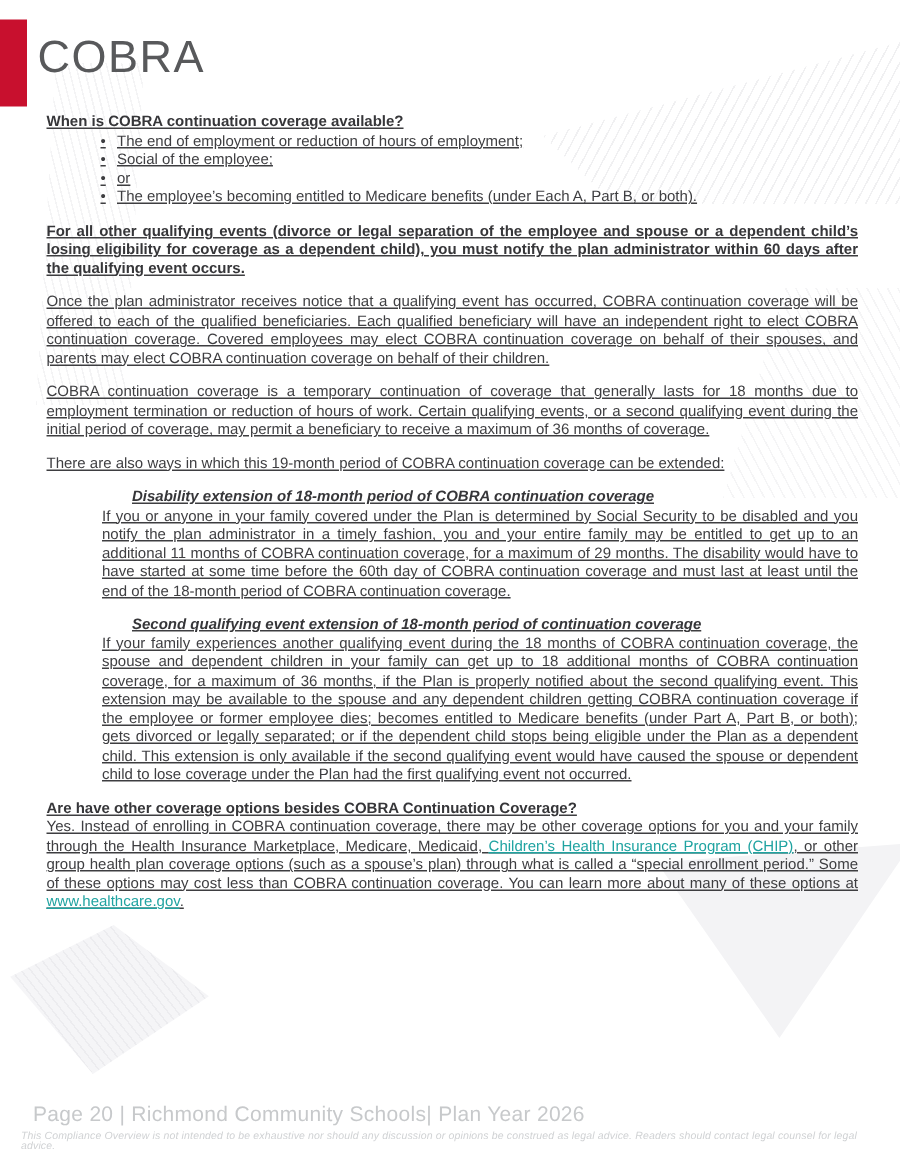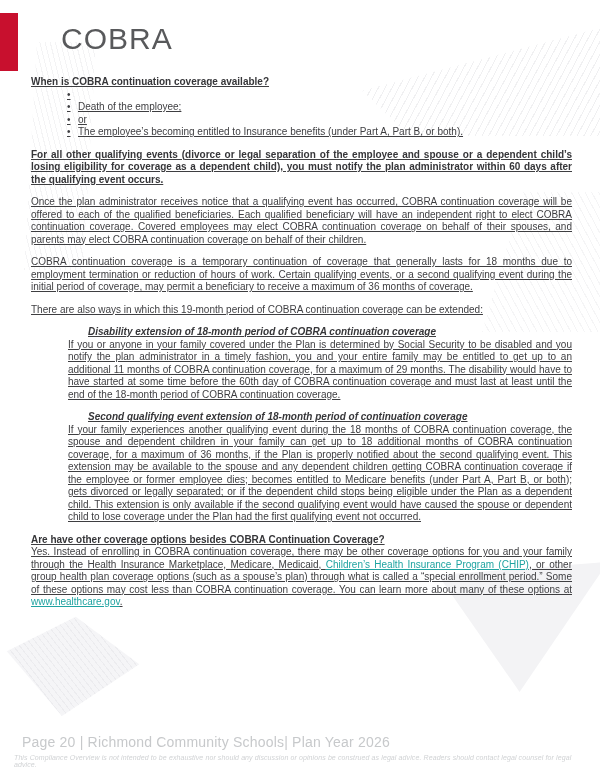--- a/index.html
+++ b/index.html
@@ -38,21 +38,21 @@
     background:repeating-linear-gradient(52deg, #ececef 0 1px, #f5f5f7 1px 5px);
     clip-path:polygon(52% 8%, 98% 52%, 42% 100%, 2% 40%);
   }
   .tri-right {
     position:absolute; right:-8px; top:562px; width:170px; height:130px; z-index:0;
     background:#f3f3f5;
     clip-path:polygon(0 10%, 100% 0, 48% 100%);
   }
 
   
-  .header { position:absolute; left:25px; top:24px; z-index:2;margin-left:36px; }
+  .header { position:absolute; left:25px; top:24px; z-index:2; }
   .page-title {
     font-size:30px; font-weight:300; color:#58595B; letter-spacing:1px;
     line-height:1;
   }
 
   
   .content {
     position:absolute; left:31px; top:76px; width:541px; z-index:1;
     font-size:10px; line-height:12.5px; color:#3e3e41;text-decoration:underline;
   }
@@ -95,32 +95,33 @@
     <div class="page-title">COBRA</div>
   </div>
 
   <div class="content">
 
     <div class="h">When is COBRA continuation coverage available?</div>
 
     <div class="bullets">
       <div class="bullet-row">
         <span class="bullet-dot">•</span>
+        <span>The end of employment or reduction of hours of employment;</span>
       </div>
       <div class="bullet-row">
         <span class="bullet-dot">•</span>
-        <span>Death of the employee;</span>
+        <span>Social of the employee;</span>
       </div>
       <div class="bullet-row">
         <span class="bullet-dot">•</span>
         <span>or</span>
       </div>
       <div class="bullet-row">
         <span class="bullet-dot">•</span>
-        <span>The employee’s becoming entitled to Insurance benefits (under Part A, Part B, or both).</span>
+        <span>The employee’s becoming entitled to Medicare benefits (under Each A, Part B, or both).</span>
       </div>
     </div>
 
     <div class="gap"></div>
     <p class="notice">For all other qualifying events (divorce or legal separation of the employee and spouse or a dependent child’s losing eligibility for coverage as a dependent child), you must notify the plan administrator within 60 days after the qualifying event occurs.</p>
 
     <div class="gap"></div>
     <p>Once the plan administrator receives notice that a qualifying event has occurred, COBRA continuation coverage will be offered to each of the qualified beneficiaries.  Each qualified beneficiary will have an independent right to elect COBRA continuation coverage.  Covered employees may elect COBRA continuation coverage on behalf of their spouses, and parents may elect COBRA continuation coverage on behalf of their children.</p>
     <div class="gap"></div>
     <p>COBRA continuation coverage is a temporary continuation of coverage that generally lasts for 18 months due to employment termination or reduction of hours of work. Certain qualifying events, or a second qualifying event during the initial period of coverage, may permit a beneficiary to receive a maximum of 36 months of coverage.</p>

